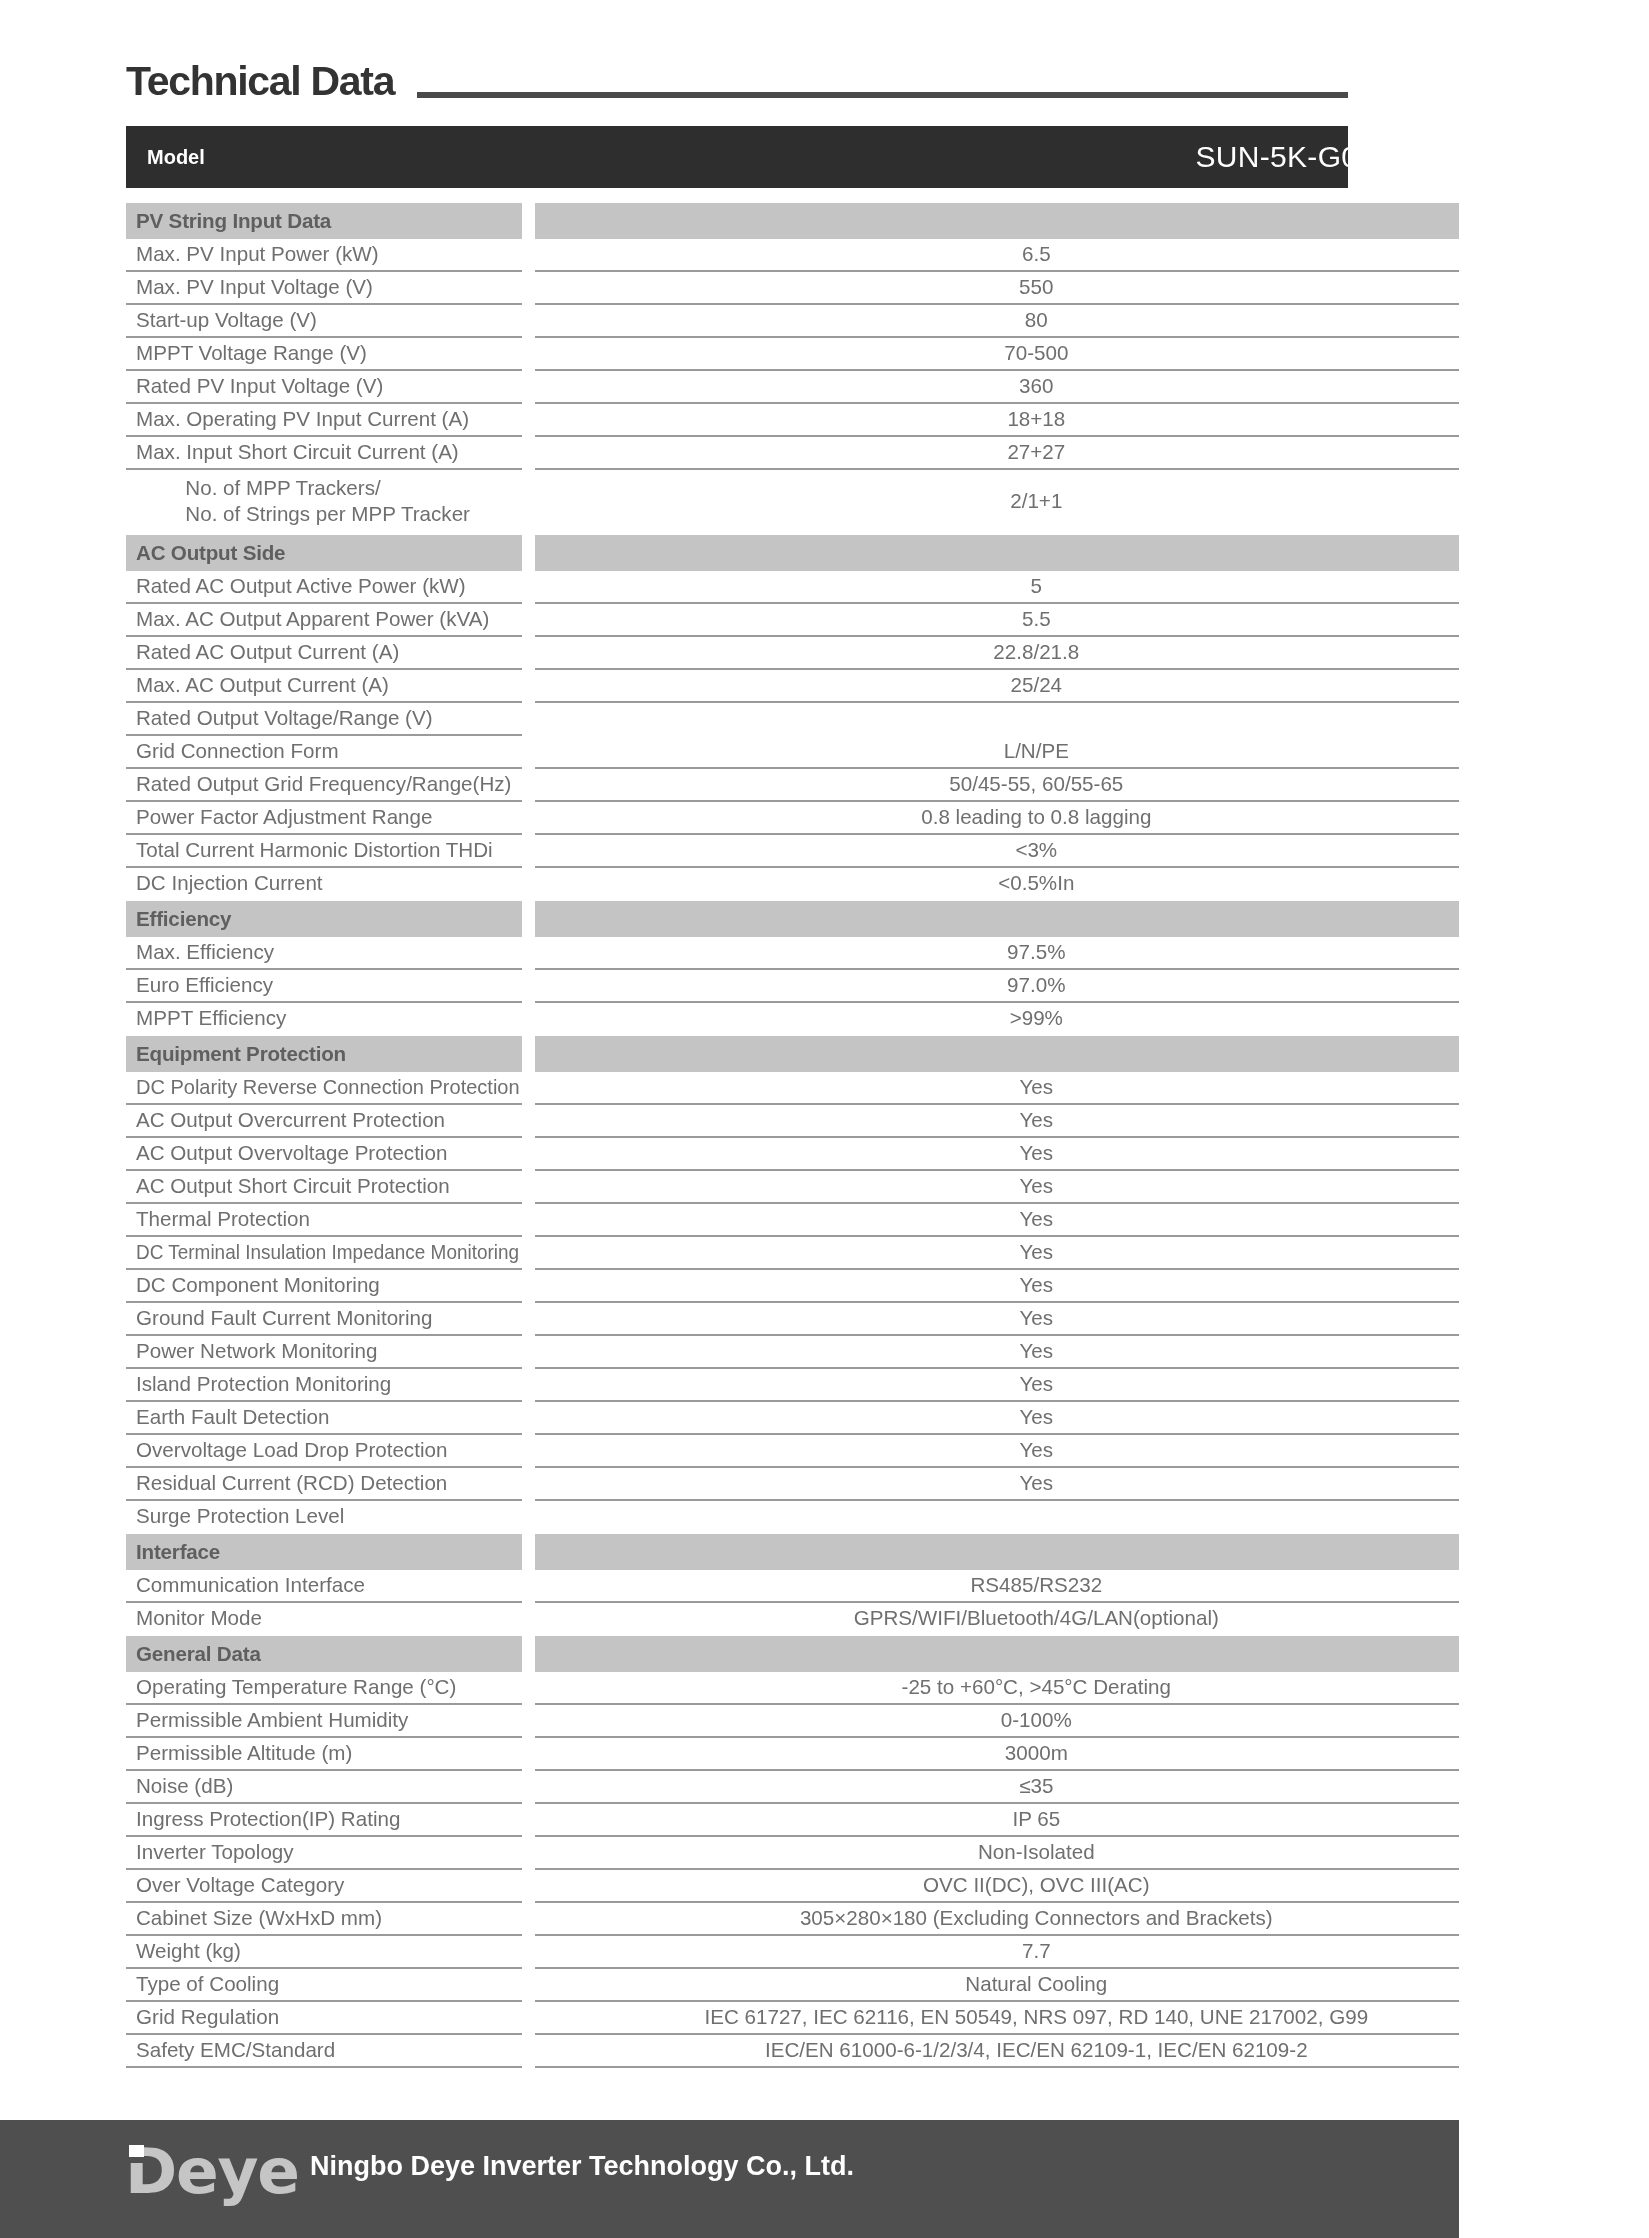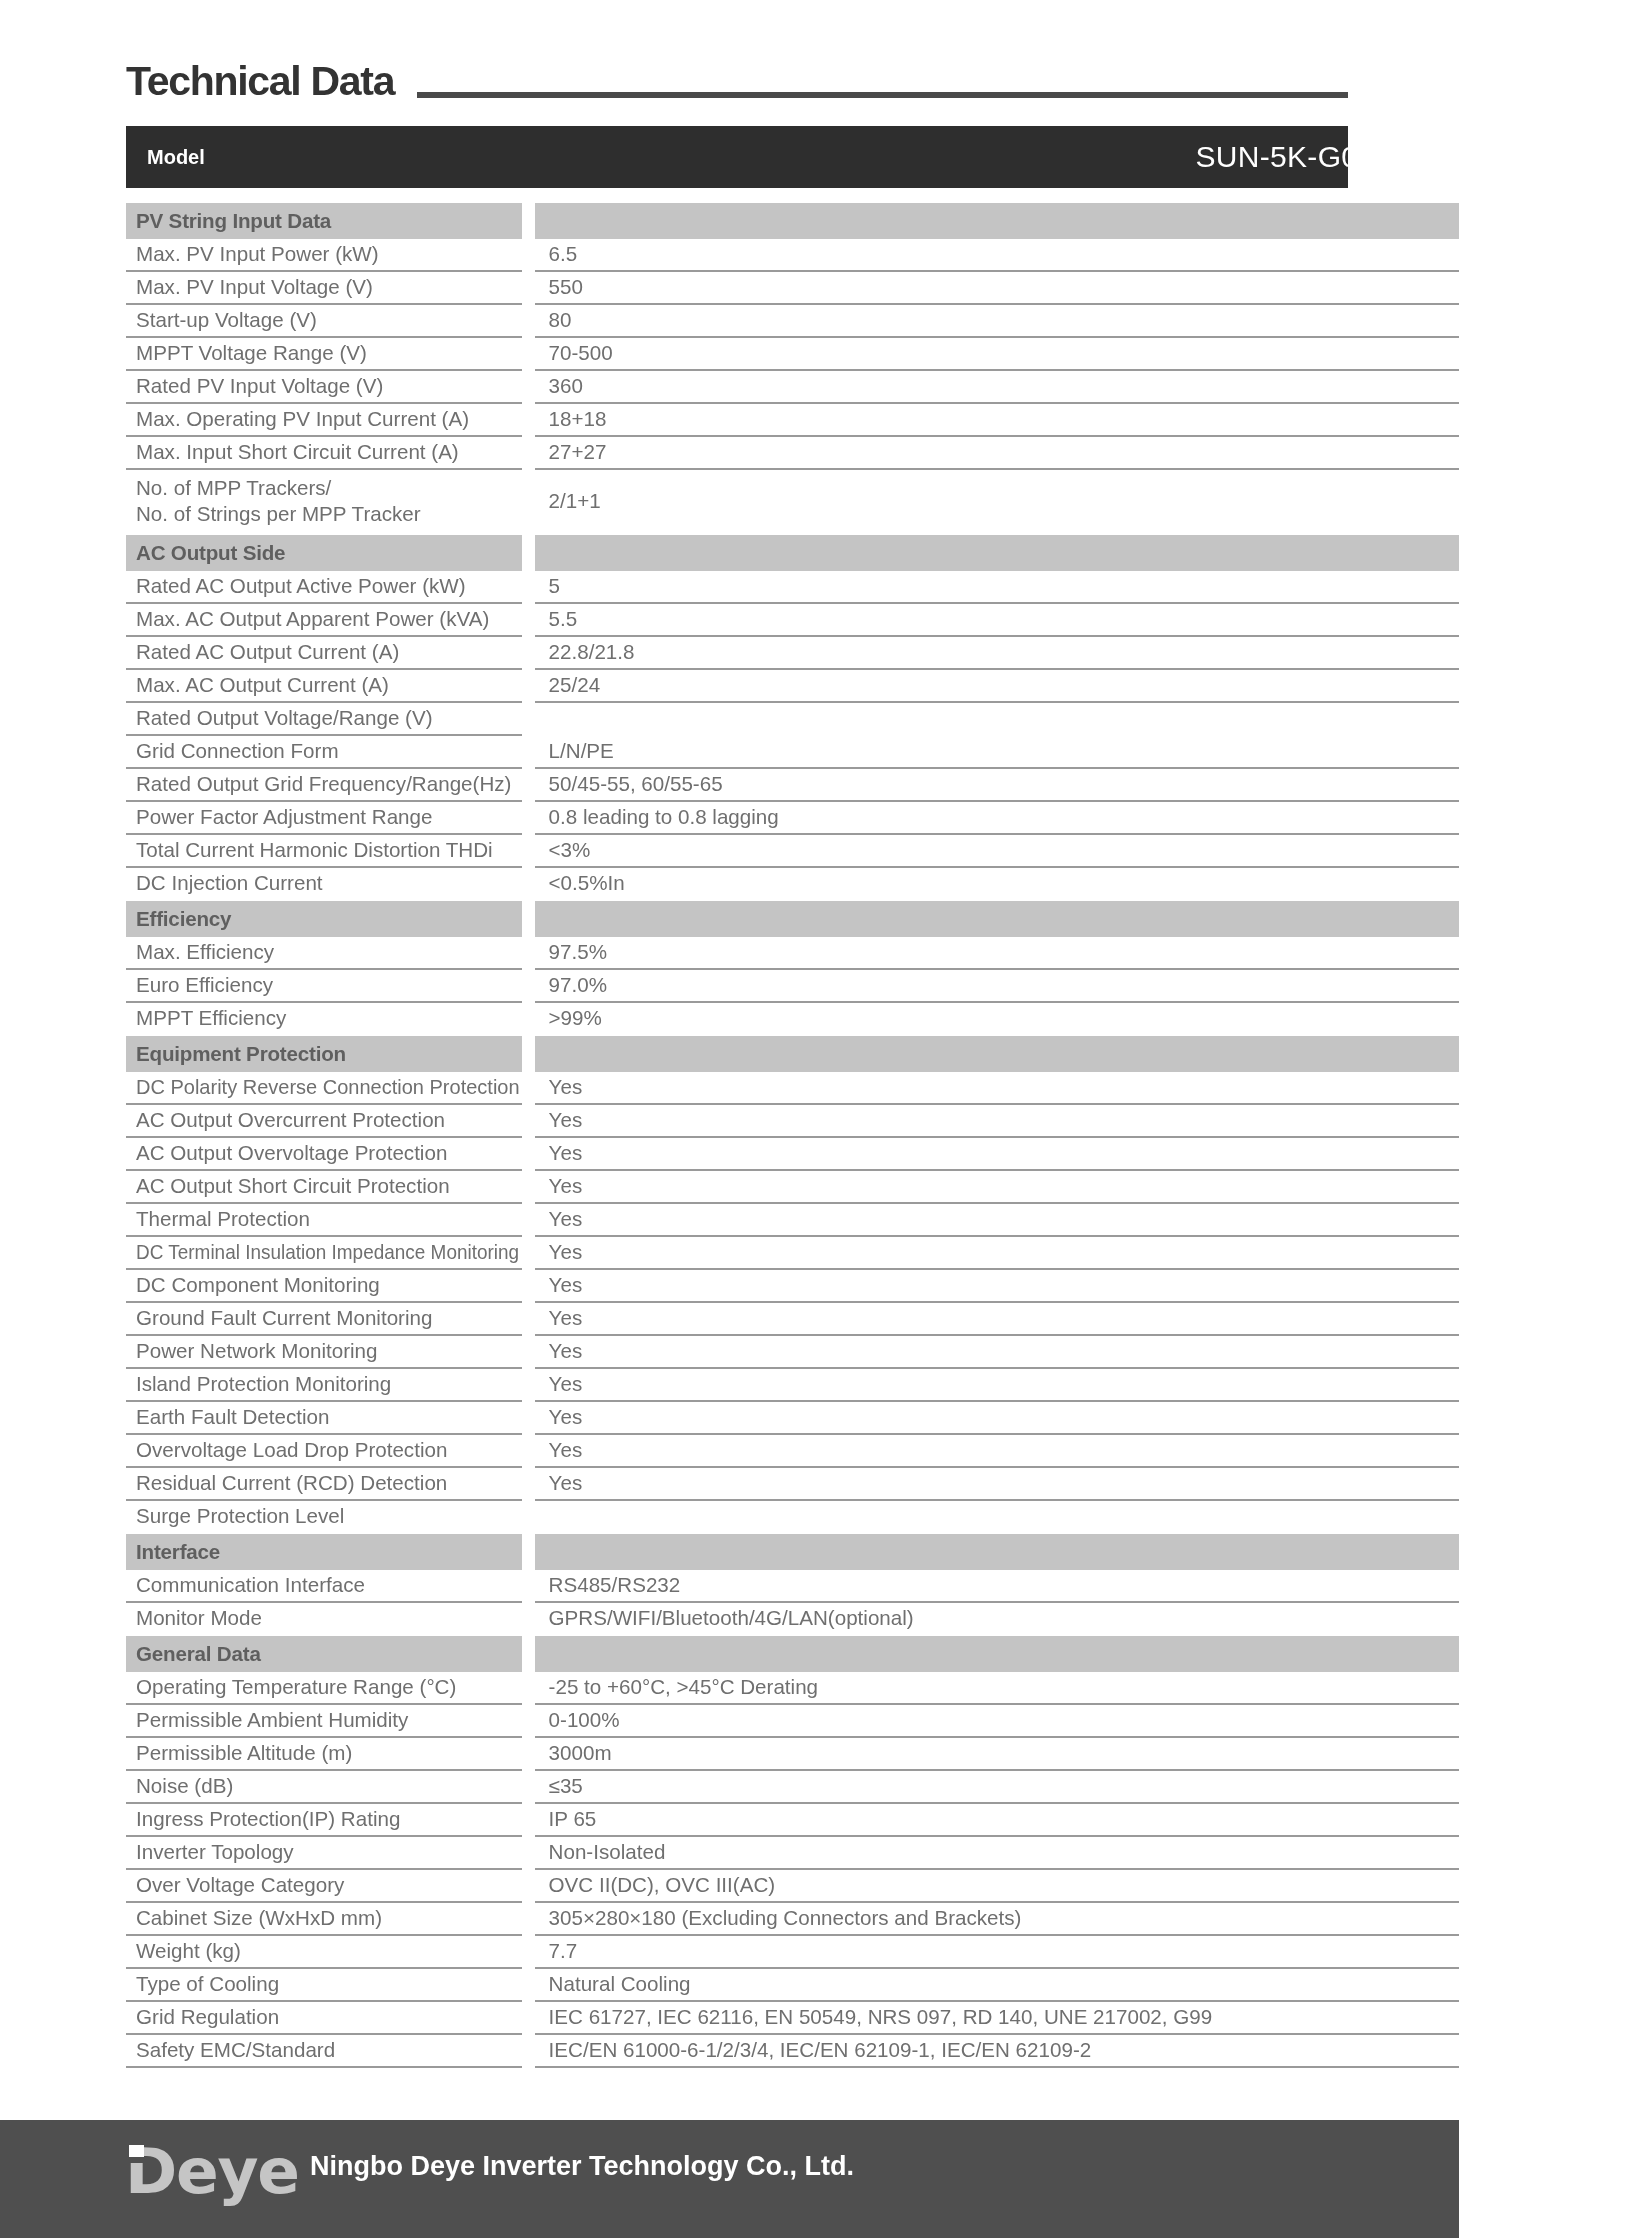--- a/index.html
+++ b/index.html
@@ -100,28 +100,28 @@
     letter-spacing:-0.2px;
   }
   .spec-row .c{
     min-height:33px;
     display:flex;
     align-items:center;
     border-bottom:2px solid var(--separator);
     font-size:20.6px;
     color:var(--table-text);
   }
-  .spec-row.dbl .c{min-height:65px;}
+  .spec-row.dbl .c{min-height:65px;justify-content:center;}
   .spec-row.nosep .c{border-bottom-color:transparent;}
   .spec-row .c.label{
     padding-left:10px;
     padding-right:2.7px;
   }
   .spec-row .c.value{
-    justify-content:flex-start;
+    justify-content:center;
     text-align:center;
     padding:0 13.3px;
   }
   .c.label span{
     display:inline-block;
     white-space:pre;
     line-height:1.25;
     transform-origin:left center;
   }
   .c.value span{

